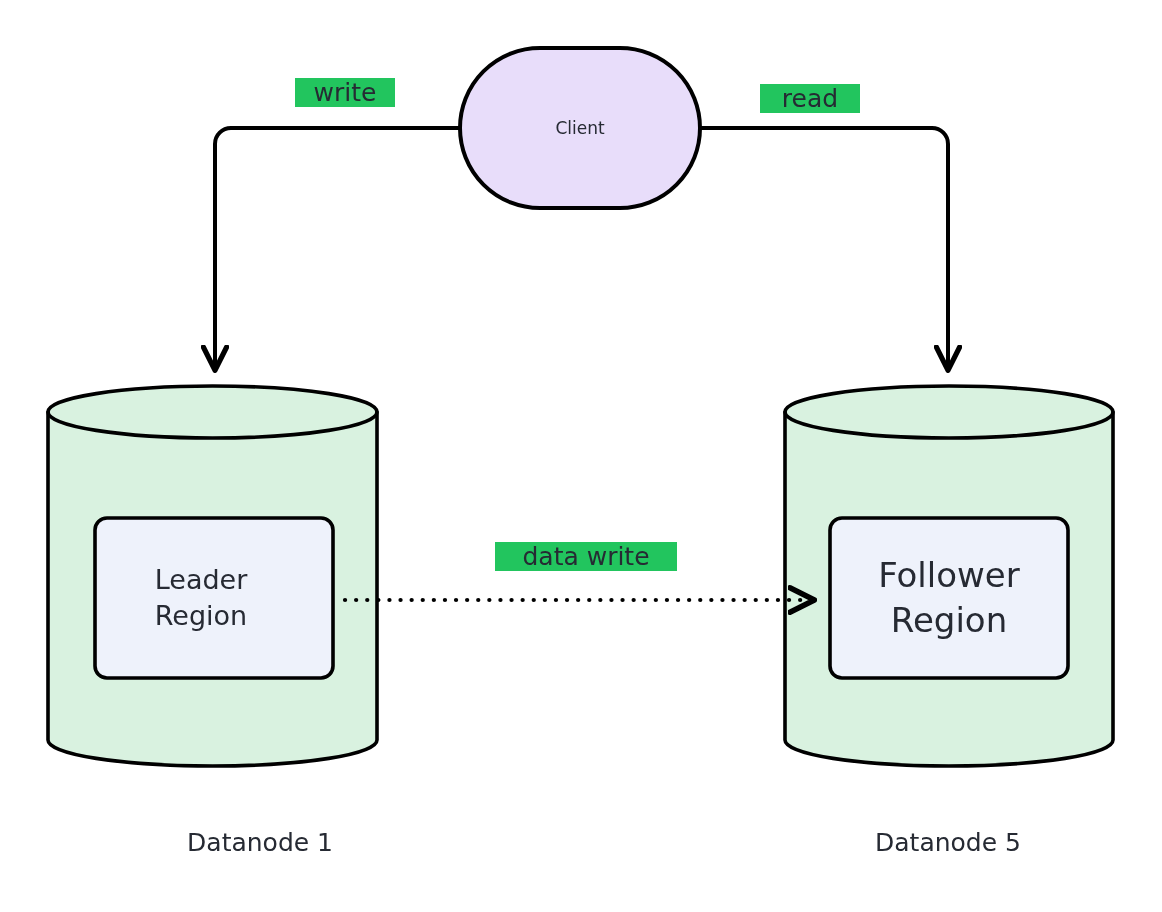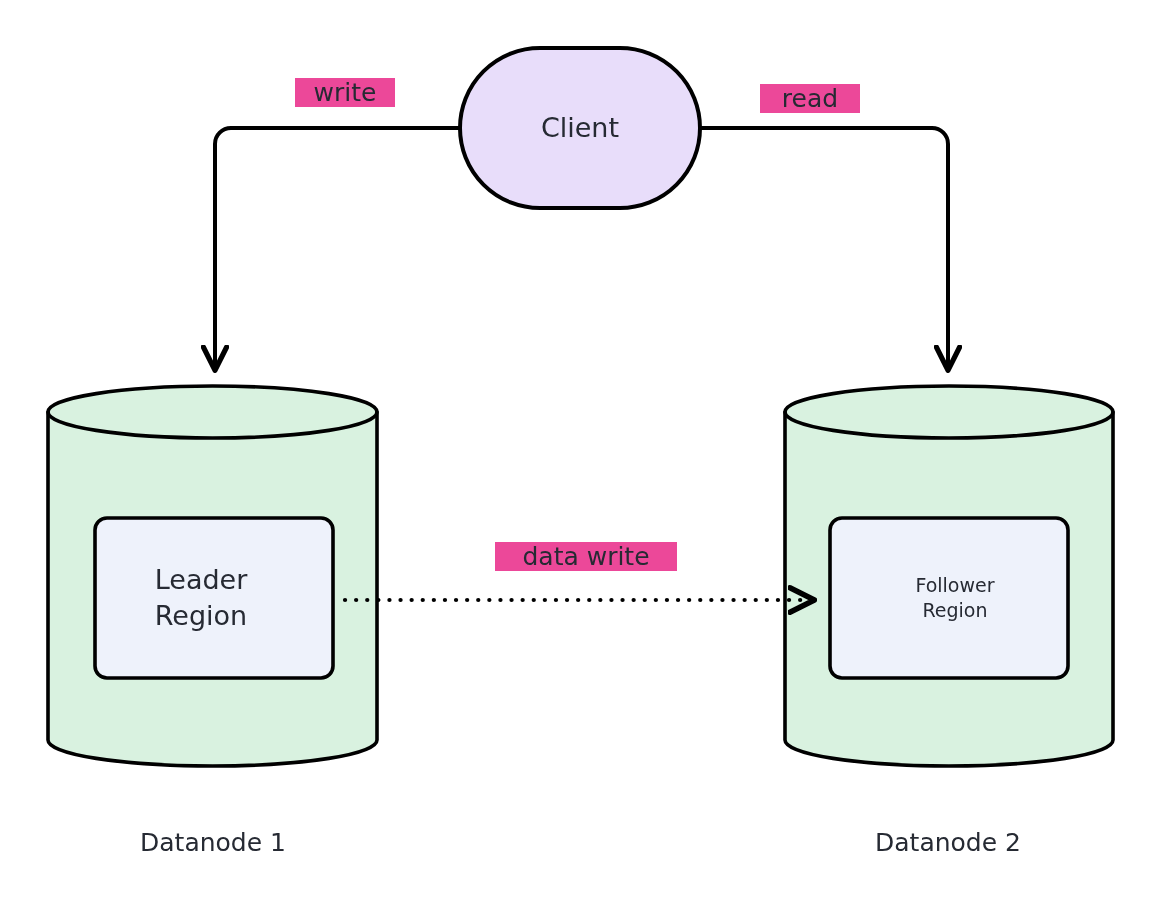--- a/index.html
+++ b/index.html
@@ -35,53 +35,52 @@
     color: #262a33;
     line-height: 1.32;
     white-space: pre-line;
     pointer-events: none;
   }
   .edge-label {
     position: absolute;
     color: #262a33;
     text-align: center;
     white-space: nowrap;
-    background: #ec4899;
+    background: #22c55e;
     pointer-events: none;
   }
   .caption-label {
     position: absolute;
     color: #262a33;
     text-align: center;
     white-space: nowrap;
     pointer-events: none;
   }
   
   #client-node {
     left: 460px;
     top: 48px;
     width: 240px;
     height: 160px;
-    font-size: 27px;
+    font-size: 17px;
   }
   
   #leader-region-label {
     left: 95px;
     top: 518px;
     width: 212px;
     height: 160px;
     font-size: 27px;
   }
   #follower-region-label {
     left: 830px;
     top: 518px;
     width: 238px;
     height: 160px;
-    font-size: 19px;
-    padding-left: 6px;
+    font-size: 34px;
   }
   
   #write-label {
     left: 295px;
     top: 78px;
     width: 100px;
     font-size: 25px;
   }
   #read-label {
     left: 760px;
@@ -95,20 +94,21 @@
     width: 170px;
     font-size: 25px;
     padding: 0 6px;
   }
   
   #datanode1-caption {
     left: 93px;
     top: 828px;
     width: 240px;
     font-size: 25px;
+    text-align: right;
   }
   #datanode2-caption {
     left: 828px;
     top: 828px;
     width: 240px;
     font-size: 25px;
   }
 </style>
 </head>
 <body>
@@ -169,15 +169,15 @@
 Region</div>
 
   <div class="edge-label" id="write-label">write</div>
 
   <div class="edge-label" id="read-label">read</div>
 
   <div class="edge-label" id="data-sync-label">data write</div>
 
   <div class="caption-label" id="datanode1-caption">Datanode 1</div>
 
-  <div class="caption-label" id="datanode2-caption">Datanode 2</div>
+  <div class="caption-label" id="datanode2-caption">Datanode 5</div>
 
 </div>
 
 </body></html>

